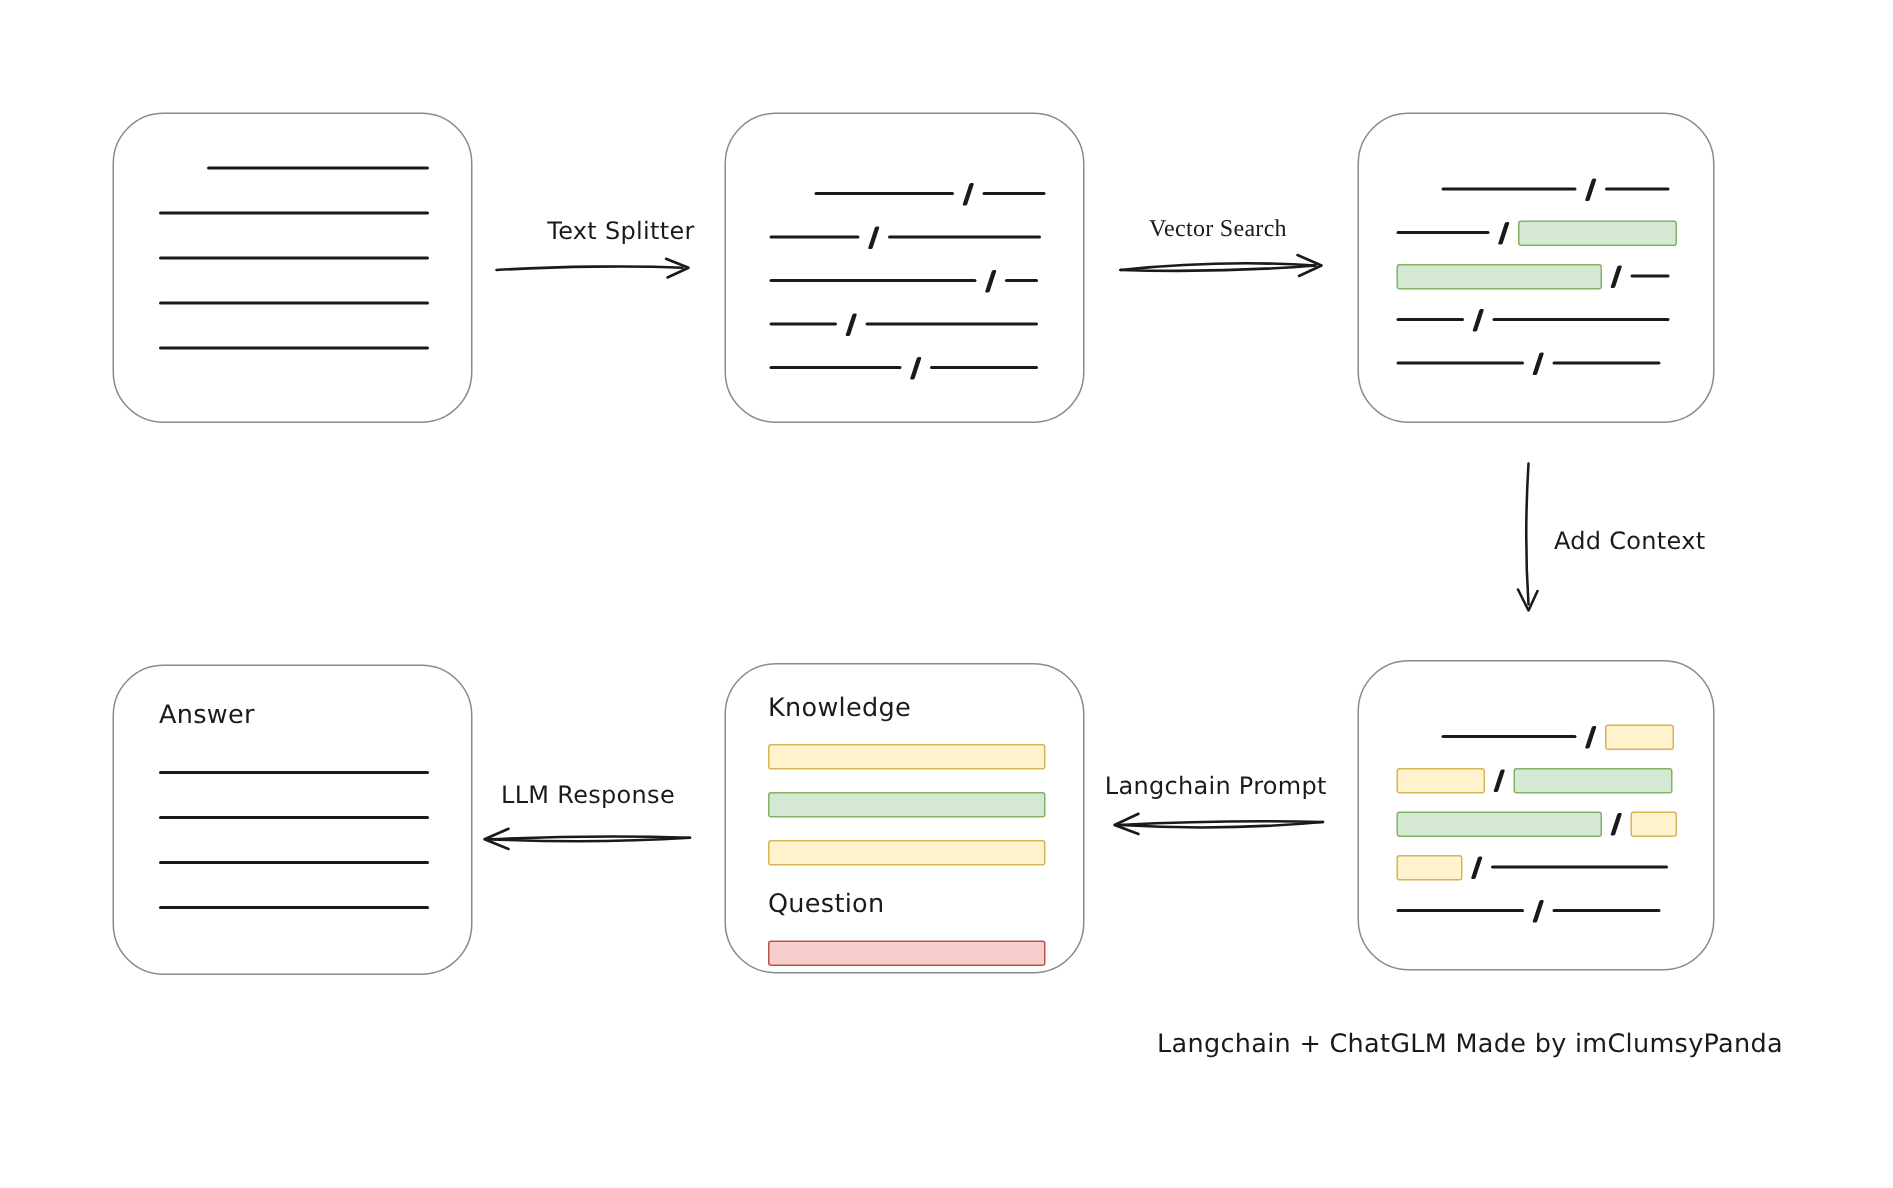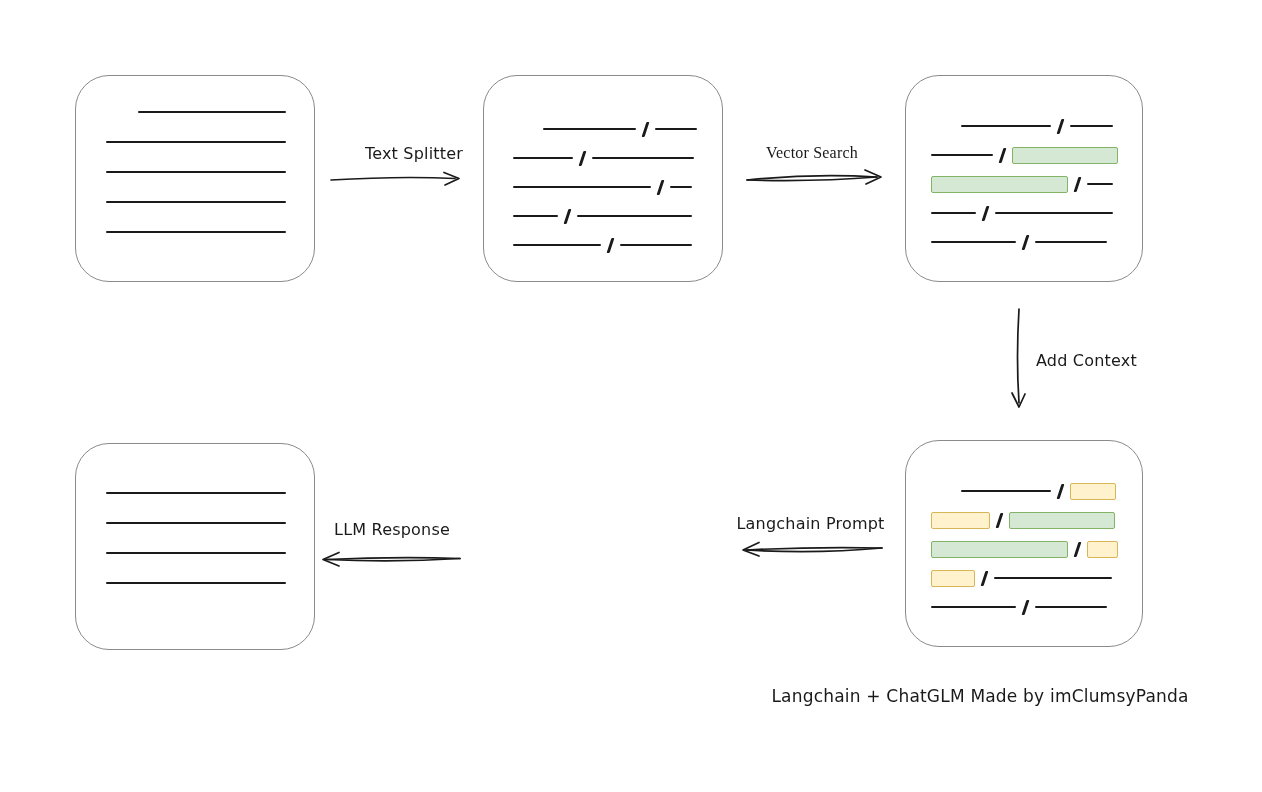--- a/index.html
+++ b/index.html
@@ -166,23 +166,38 @@
           <span class="seg-line" style="width: 118px;"></span>
         </div>
         <div class="seg-row">
           <span class="seg-line" style="width: 85px;"></span>
           <span class="seg-slash"></span>
           <span class="seg-line" style="width: 72px;"></span>
         </div>
       </div>
   </div>
 
+  <div class="box" style="left:483px;top:442px;width:240px;height:207px;">
+    <div class="prompt-inner">
+      <div class="box-title">Knowledge</div>
+      <div>
+          <div class="bar yellow"></div>
+          <div class="bar green"></div>
+          <div class="bar yellow"></div>
+        </div>
+      <div class="box-title q-title">Question</div>
+      <div>
+          <div class="bar red"></div>
+        </div>
+    </div>
+  </div>
 
   <div class="box" style="left:75px;top:443px;width:240px;height:207px;">
     <div class="answer-inner">
+      <div class="box-title">Answer</div>
       <div class="rows rows-answer" style="padding:26px 0 0 0;">
           <div class="seg-row">
             <span class="seg-line" style="width: 180px;"></span>
           </div>
           <div class="seg-row">
             <span class="seg-line" style="width: 180px;"></span>
           </div>
           <div class="seg-row">
             <span class="seg-line" style="width: 180px;"></span>
           </div>

